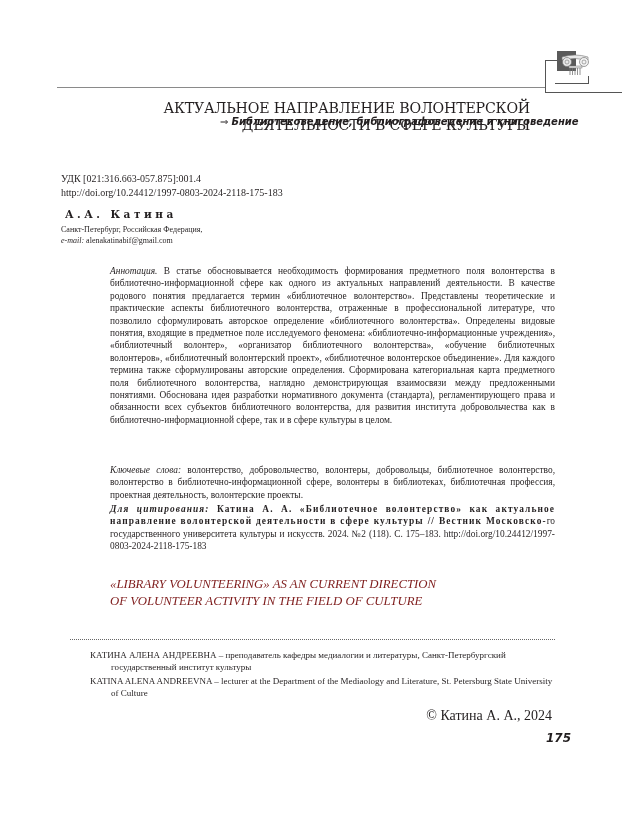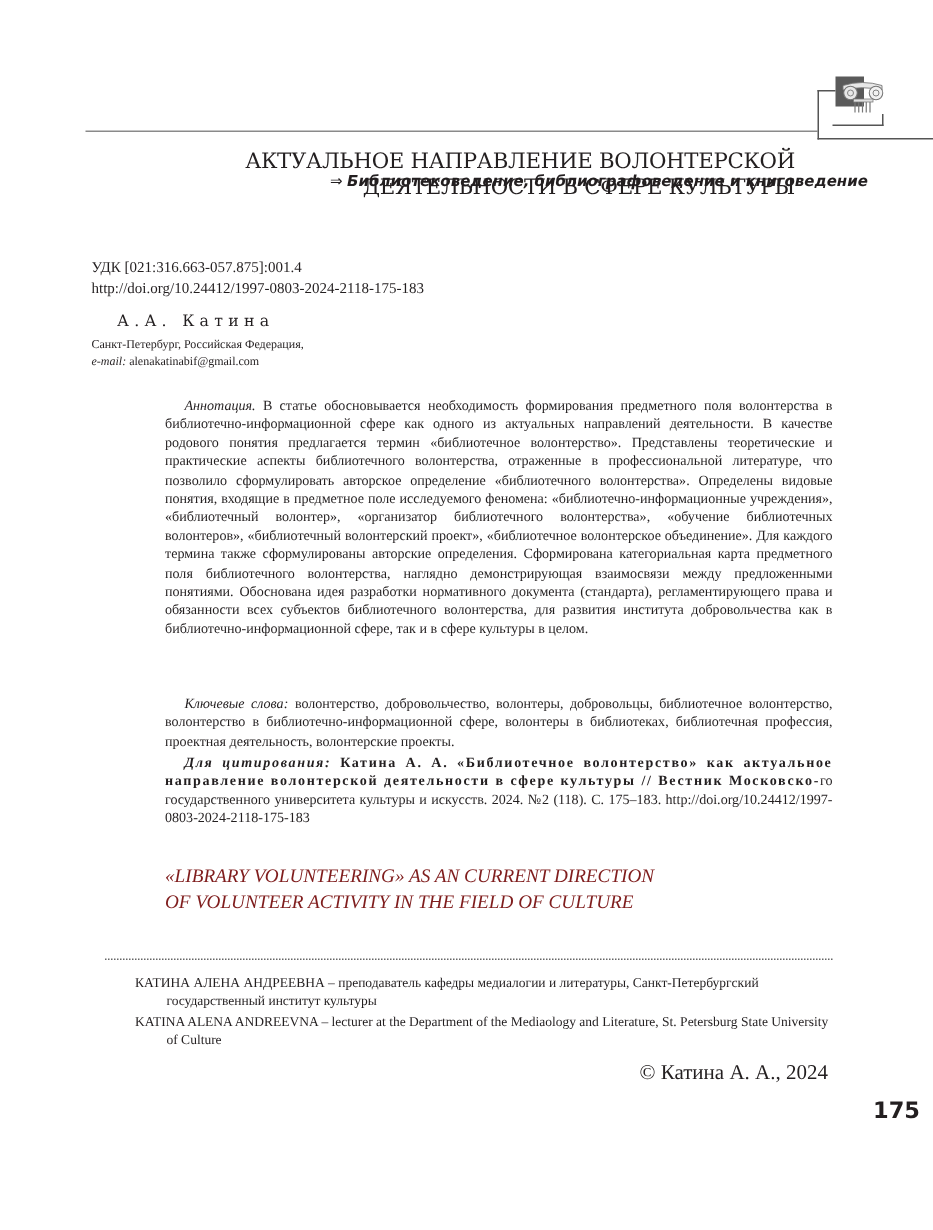--- a/index.html
+++ b/index.html
@@ -26,46 +26,46 @@
     font-family: "DejaVu Serif", serif; font-size: 14.2px; line-height: 16.5px;
     letter-spacing: -0.2px; text-transform: uppercase; color: #231f20; }
   .title .big { font-family: "DejaVu Serif", serif; font-style: italic; font-size: 34px;
     line-height: 10px; vertical-align: -1px; text-transform: none; }
   .title .quote { font-size: 14px; }
 
   .udk, .doi { left: 61px; font-size: 10px; color: #231f20; font-family: "Liberation Serif", serif; }
   .udk { top: 173px; }
   .doi { top: 187px; }
 
-  .author { left: 78px; top: 208px; font-weight: normal; font-size: 10.5px; letter-spacing: 3.5px;
+  .author { left: 65px; top: 208px; font-weight: bold; font-size: 10.5px; letter-spacing: 3.5px;
     font-family: "DejaVu Serif", serif; }
   .affil { left: 61px; top: 225px; font-size: 8px; line-height: 10.5px; font-family: "Liberation Serif", serif; }
   .affil .lbl { font-style: italic; }
 
   .block { left: 110px; width: 445px; font-family: "Liberation Serif", serif; font-size: 9.4px;
     line-height: 12.4px; text-align: justify; color: #231f20; }
-  .block .lbl { font-style: italic; margin-left: 13px; }
+  .block .lbl { font-style: italic; }
   .abstract { top: 265px; }
   .keywords { top: 464px; }
   .citation { top: 503px; }
   .citation .sp { letter-spacing: 1.1px; font-weight: bold; }
 
   .en-title { left: 110px; top: 576px; width: 440px; font-family: "Liberation Serif", serif;
     font-style: italic; font-size: 12.8px; line-height: 16.5px; color: #7f1d1d; }
 
   .dots { left: 70px; top: 639px; width: 485px; height: 0; border-top: 1px dotted #666; }
 
   .bio { left: 90px; width: 470px; font-family: "Liberation Serif", serif; font-size: 9px;
     line-height: 12px; padding-left: 21px; text-indent: -21px; box-sizing: border-box; }
   .bio-ru { top: 649px; }
   .bio-en { top: 675px; }
   .copyright { left: 400px; top: 708px; width: 152px; text-align: right;
     font-family: "Liberation Serif", serif; font-size: 14px; }
-  .page-num { left: 582px; top: 731px; font-family: "DejaVu Sans", sans-serif; font-weight: bold;
-    font-size: 15px; color: #231f20; }
+  .page-num { left: 546px; top: 731px; font-family: "DejaVu Sans", sans-serif; font-weight: bold;
+    font-size: 12px; color: #231f20; font-style: italic; }
 </style>
 </head>
 <body>
 
 <div class="abs running-head">
   <span class="arrow">⇒</span><span>Библиотековедение, библиографоведение и книговедение</span>
 </div>
 <div class="abs head-rule"></div>
 <div class="abs bracket-v"></div>
 <div class="abs bracket-t"></div>

